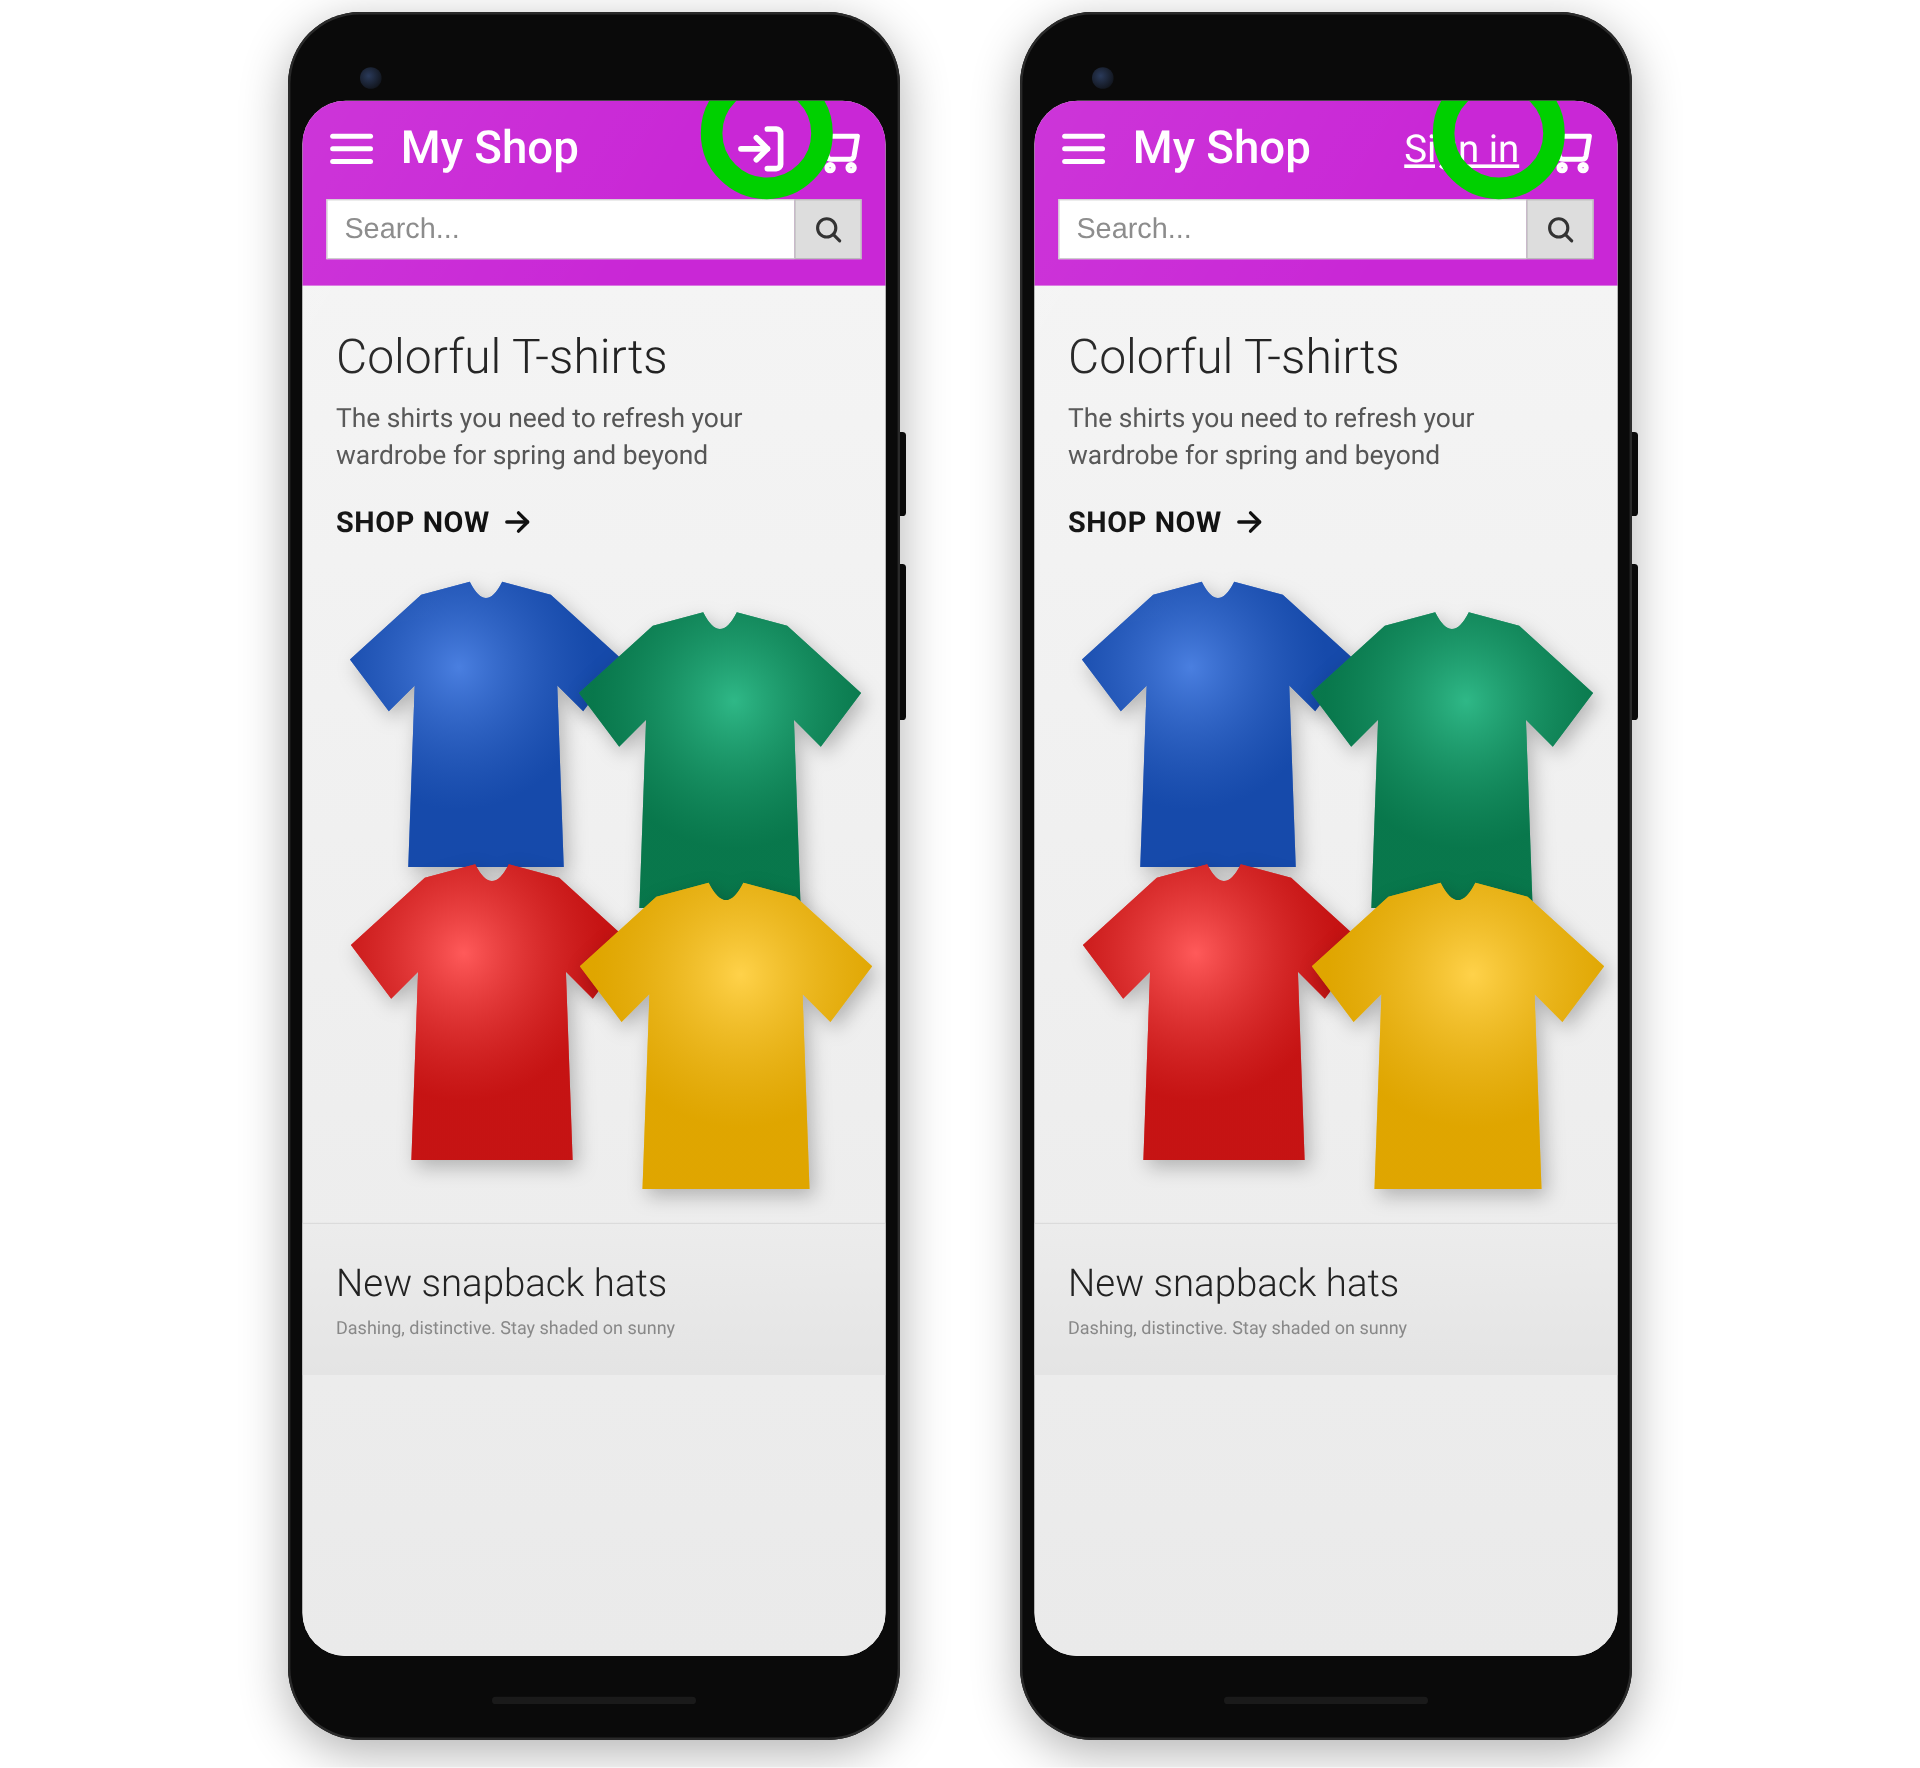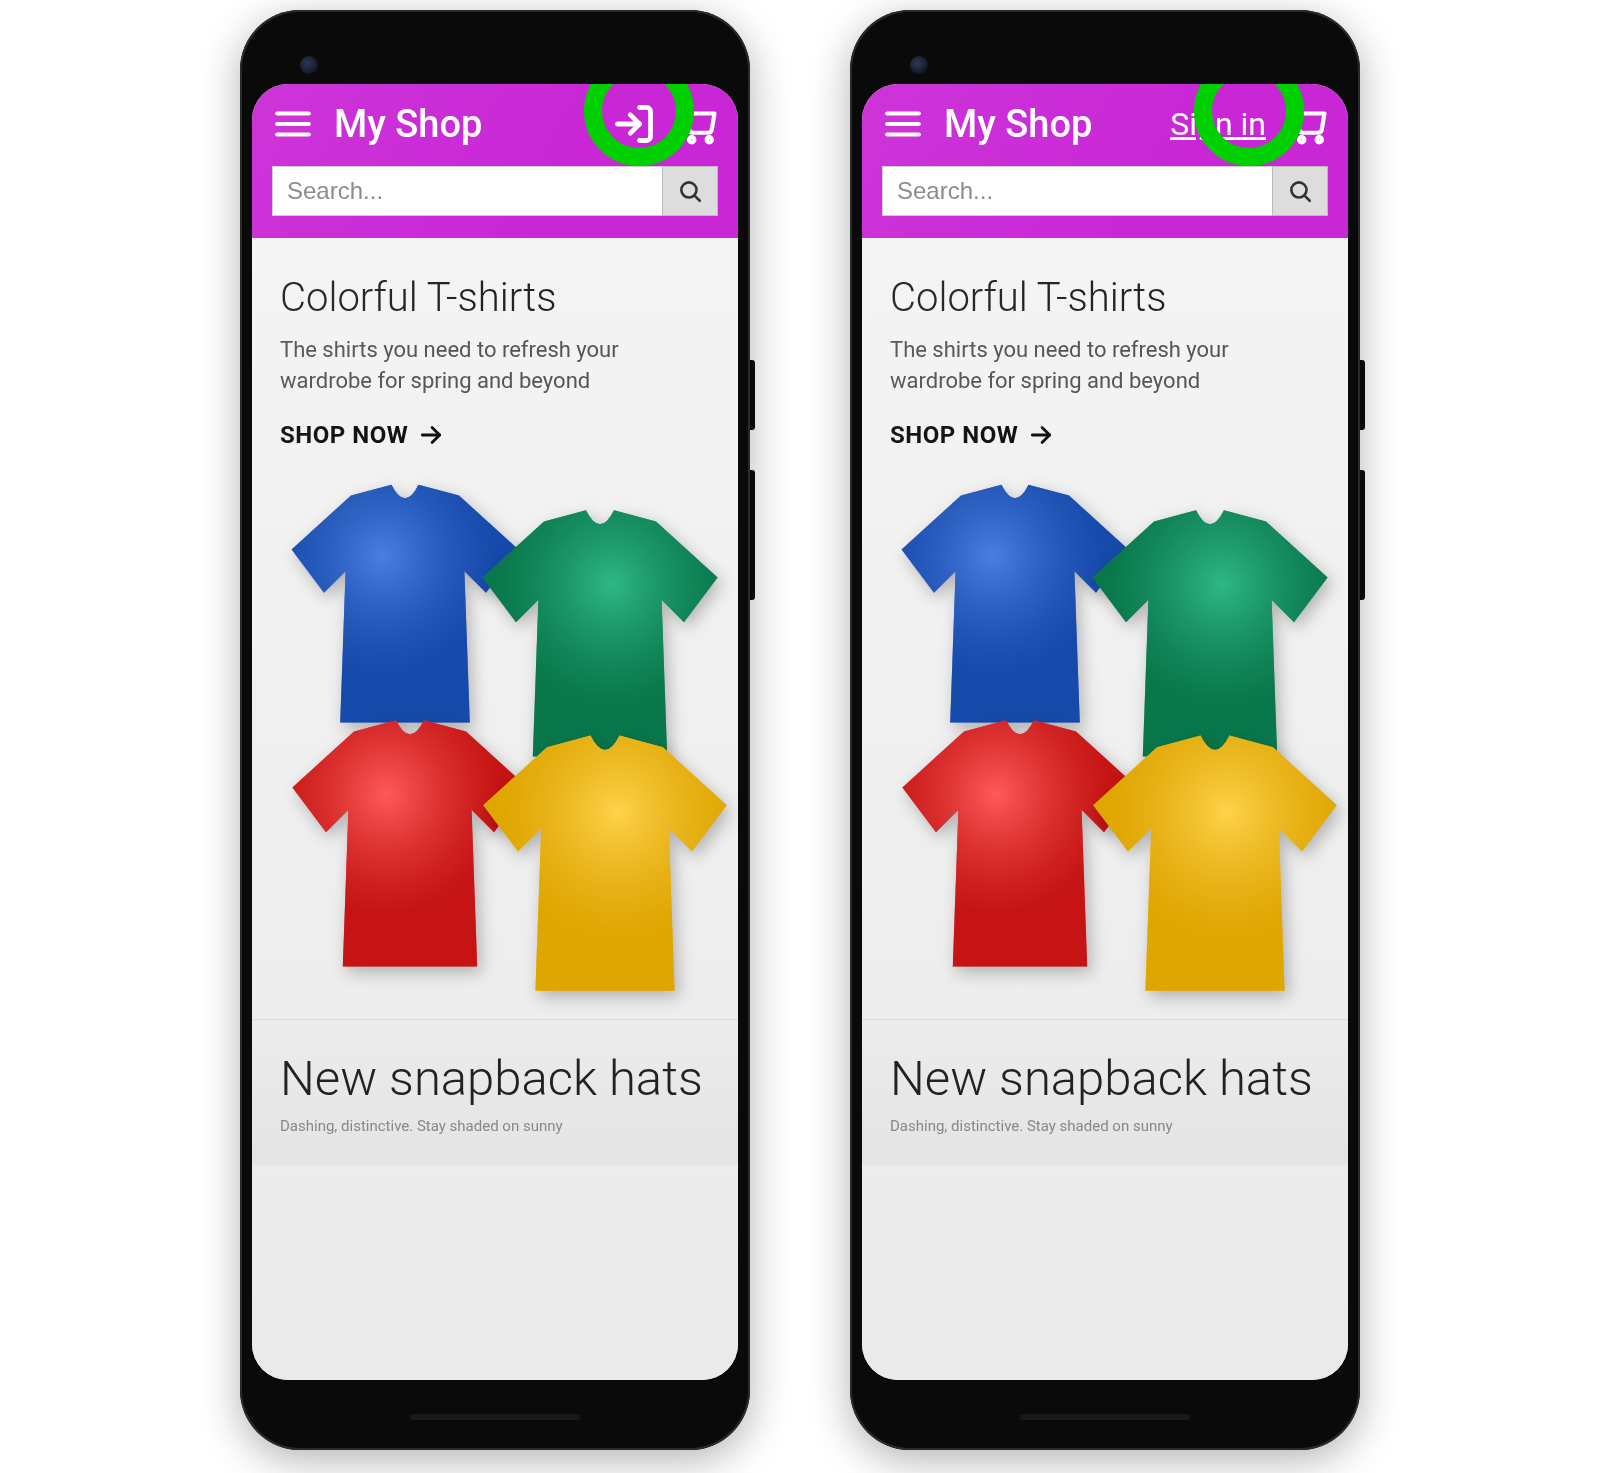--- a/index.html
+++ b/index.html
@@ -180,21 +180,21 @@
   .shirt {
     position: absolute;
     filter: drop-shadow(4px 6px 8px rgba(0,0,0,0.25));
   }
   .section2 {
     padding: 30px 28px;
     background: linear-gradient(180deg, #ececec, #e4e4e4);
     border-top: 1px solid rgba(0,0,0,0.04);
   }
   .section2-title {
-    font-size: 49px;
+    font-size: 32px;
     font-weight: 300;
     color: #222;
     margin-bottom: 10px;
   }
   .section2-sub {
     font-size: 15px;
     color: #888;
     white-space: nowrap;
     overflow: hidden;
   }

